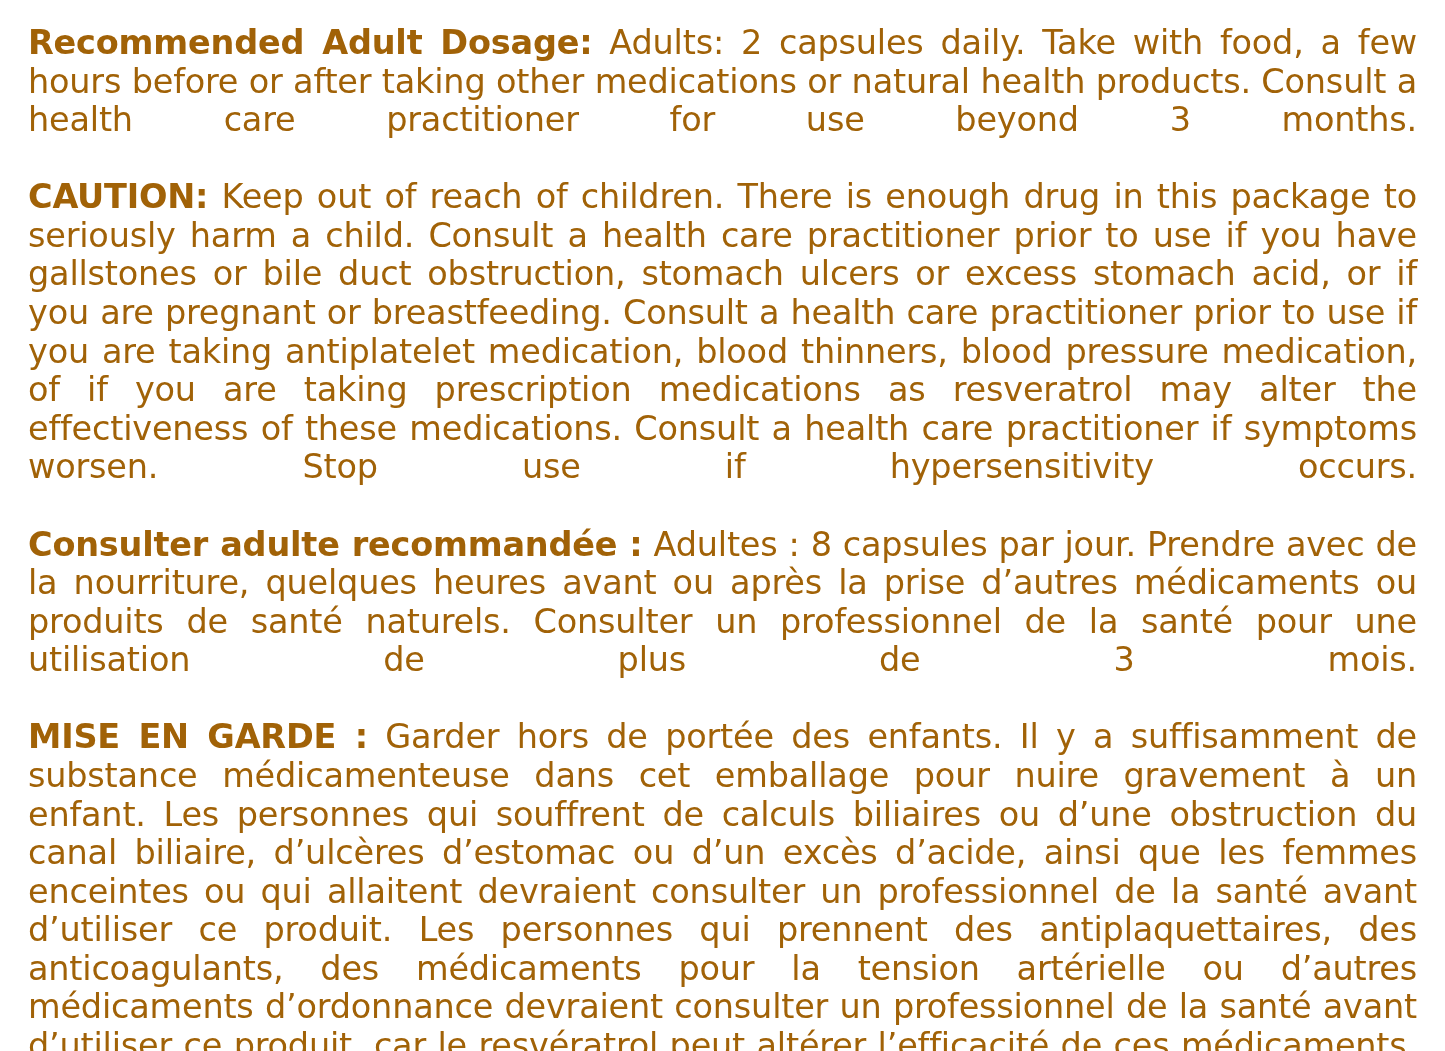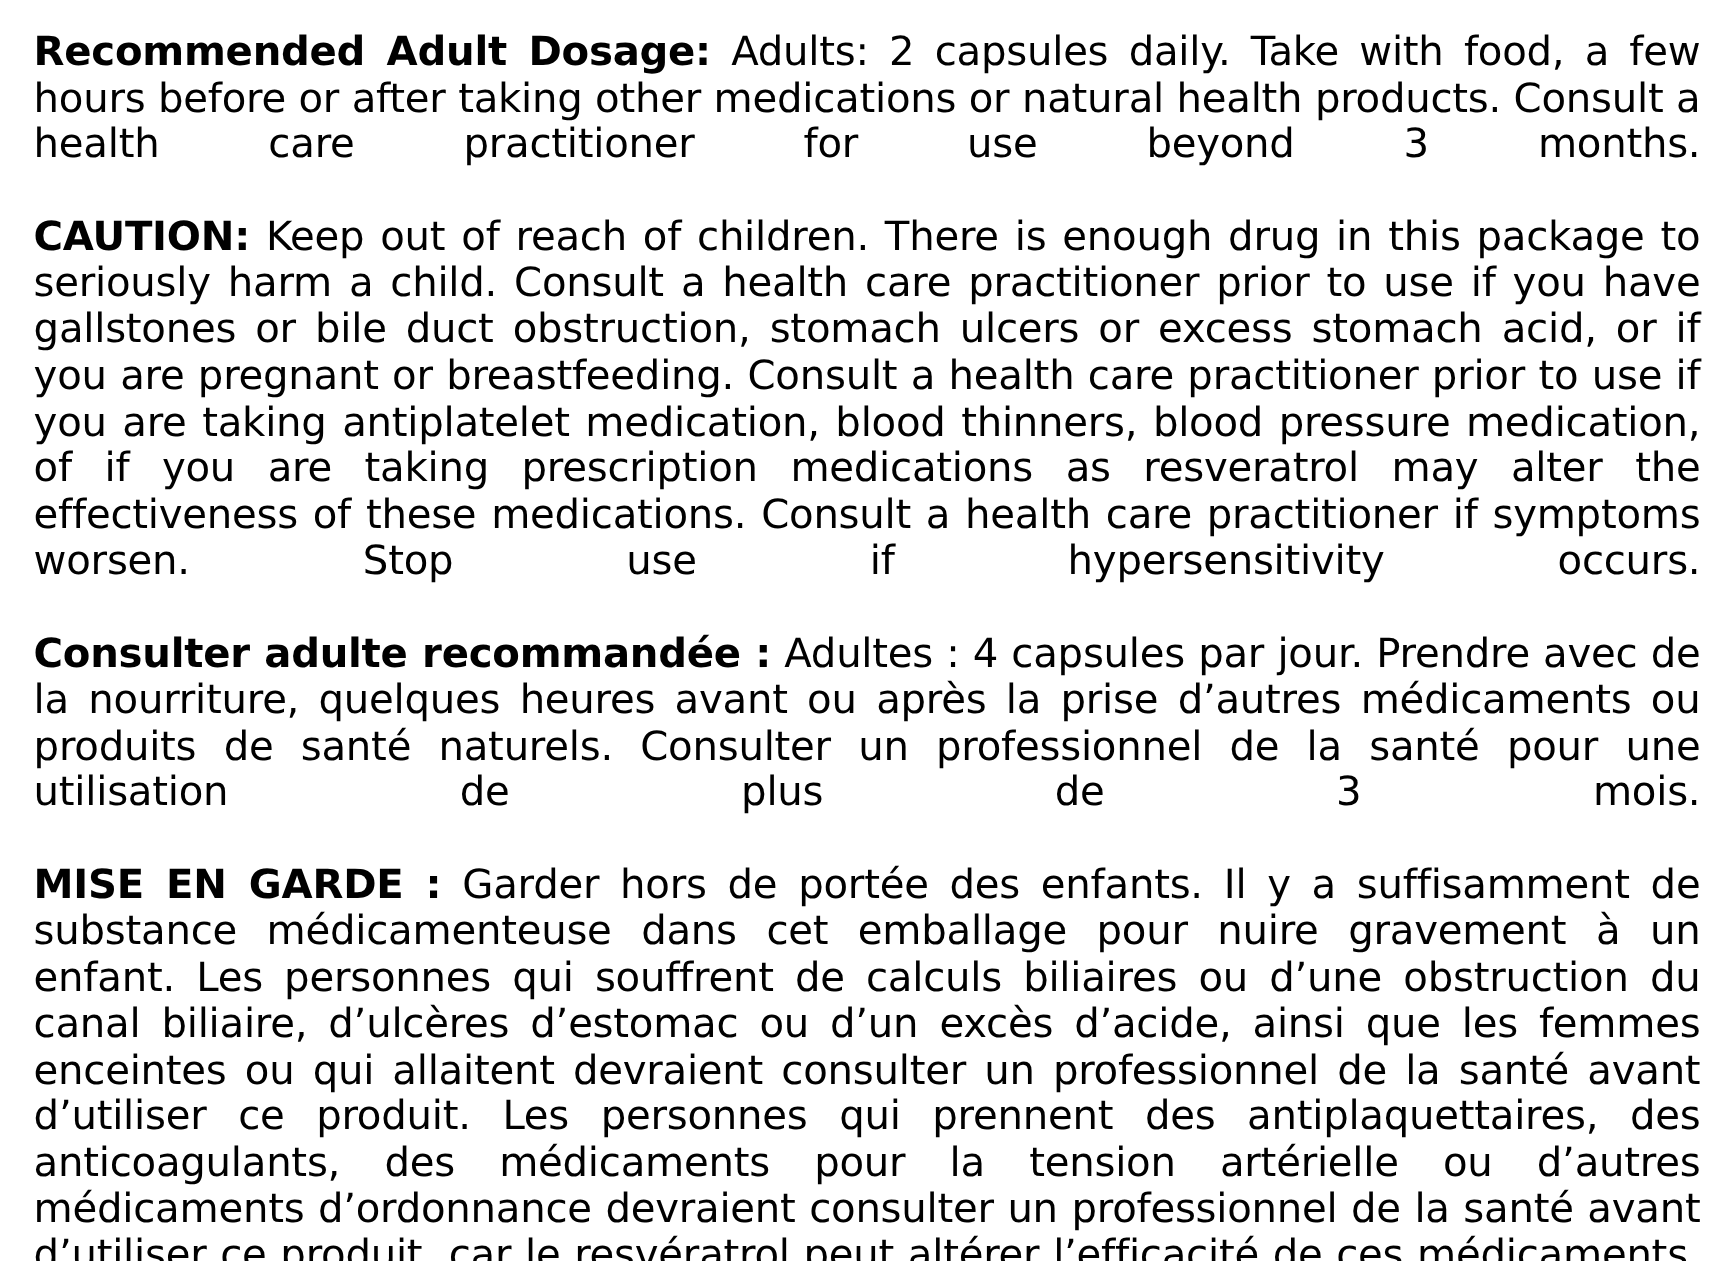--- a/index.html
+++ b/index.html
@@ -21,21 +21,21 @@
     padding: 24px 28px 10px 28px;
     background: #ffffff;
   }
   .para {
     margin: 0;
     font-size: 33.5px;
     line-height: 1.152;
     text-align: justify;
     text-justify: inter-word;
     letter-spacing: -0.2px;
-    color: #000000;
+    color: #a16207;
   }
   .para .heading {
     font-weight: bold;
   }
   .para .body-text {
     font-weight: normal;
   }
   
   .para::after {
     content: "";
@@ -45,17 +45,17 @@
 </style>
 </head>
 <body>
 
 <div class="label-panel">
 
   <p class="para"><span class="heading">Recommended Adult Dosage:</span><span class="body-text"> Adults: 2 capsules daily. Take with food, a few hours before or after taking other medications or natural health products. Consult a health care practitioner for use beyond 3 months.</span></p>
 
   <p class="para"><span class="heading">CAUTION:</span><span class="body-text"> Keep out of reach of children. There is enough drug in this package to seriously harm a child. Consult a health care practitioner prior to use if you have gallstones or bile duct obstruction, stomach ulcers or excess stomach acid, or if you are pregnant or breastfeeding. Consult a health care practitioner prior to use if you are taking antiplatelet medication, blood thinners, blood pressure medication, of if you are taking prescription medications as resveratrol may alter the effectiveness of these medications. Consult a health care practitioner if symptoms worsen. Stop use if hypersensitivity occurs.</span></p>
 
-  <p class="para"><span class="heading">Consulter adulte recommandée :</span><span class="body-text"> Adultes : 4 capsules par jour. Prendre avec de la nourriture, quelques heures avant ou après la prise d’autres médicaments ou produits de santé naturels. Consulter un professionnel de la santé pour une utilisation de plus de 3 mois.</span></p>
+  <p class="para"><span class="heading">Consulter adulte recommandée :</span><span class="body-text"> Adultes : 8 capsules par jour. Prendre avec de la nourriture, quelques heures avant ou après la prise d’autres médicaments ou produits de santé naturels. Consulter un professionnel de la santé pour une utilisation de plus de 3 mois.</span></p>
 
   <p class="para"><span class="heading">MISE EN GARDE :</span><span class="body-text"> Garder hors de portée des enfants. Il y a suffisamment de substance médicamenteuse dans cet emballage pour nuire gravement à un enfant. Les personnes qui souffrent de calculs biliaires ou d’une obstruction du canal biliaire, d’ulcères d’estomac ou d’un excès d’acide, ainsi que les femmes enceintes ou qui allaitent devraient consulter un professionnel de la santé avant d’utiliser ce produit. Les personnes qui prennent des antiplaquettaires, des anticoagulants, des médicaments pour la tension artérielle ou d’autres médicaments d’ordonnance devraient consulter un professionnel de la santé avant d’utiliser ce produit, car le resvératrol peut altérer l’efficacité de ces médicaments. Consulter un professionnel de la santé si les symptômes s’aggravent. Cesser l’utilisation en cas d’hypersensibilité.</span></p>
 
 </div>
 
 </body></html>

